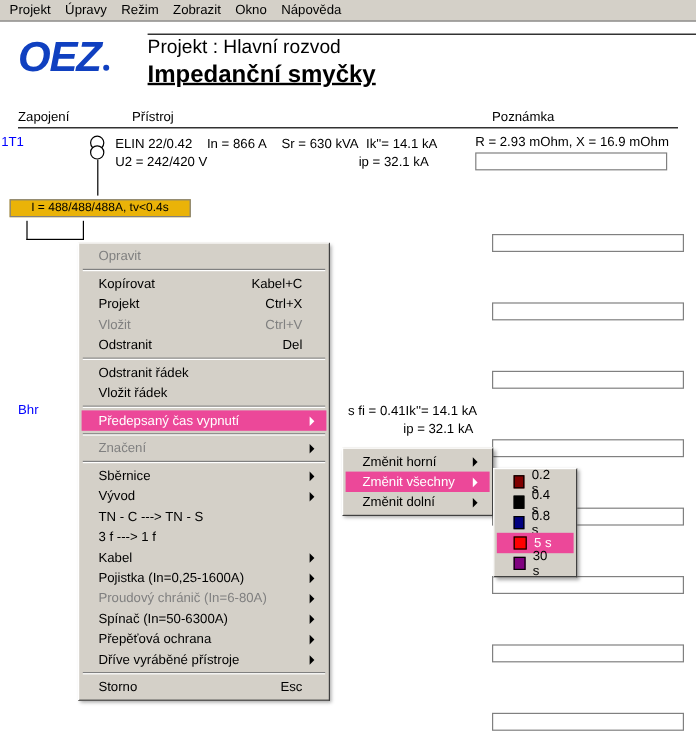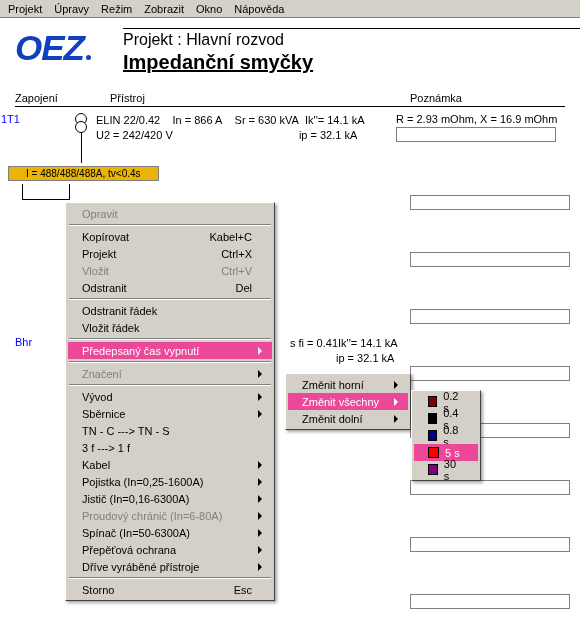--- a/index.html
+++ b/index.html
@@ -332,39 +332,36 @@
   <div class="ctx-sep"></div>
   <div class="ctx-item has-sub highlight">
       <span>Předepsaný čas vypnutí</span>
     </div>
   <div class="ctx-sep"></div>
   <div class="ctx-item disabled has-sub">
       <span>Značení</span>
     </div>
   <div class="ctx-sep"></div>
   <div class="ctx-item has-sub">
+      <span>Sběrnice</span>
+    </div>
+  <div class="ctx-item has-sub">
       <span>Vývod</span>
     </div>
-  <div class="ctx-item has-sub">
-      <span>Sběrnice</span>
-    </div>
   <div class="ctx-item">
       <span>TN - C  ---&gt;  TN - S</span>
     </div>
   <div class="ctx-item">
       <span>3 f  ---&gt;  1 f</span>
     </div>
   <div class="ctx-item has-sub">
       <span>Kabel</span>
     </div>
   <div class="ctx-item has-sub">
       <span>Pojistka (In=0,25-1600A)</span>
-    </div>
-  <div class="ctx-item has-sub">
-      <span>Jistič (In=0,16-6300A)</span>
     </div>
   <div class="ctx-item disabled has-sub">
       <span>Proudový chránič (In=6-80A)</span>
     </div>
   <div class="ctx-item has-sub">
       <span>Spínač (In=50-6300A)</span>
     </div>
   <div class="ctx-item has-sub">
       <span>Přepěťová ochrana</span>
     </div>

